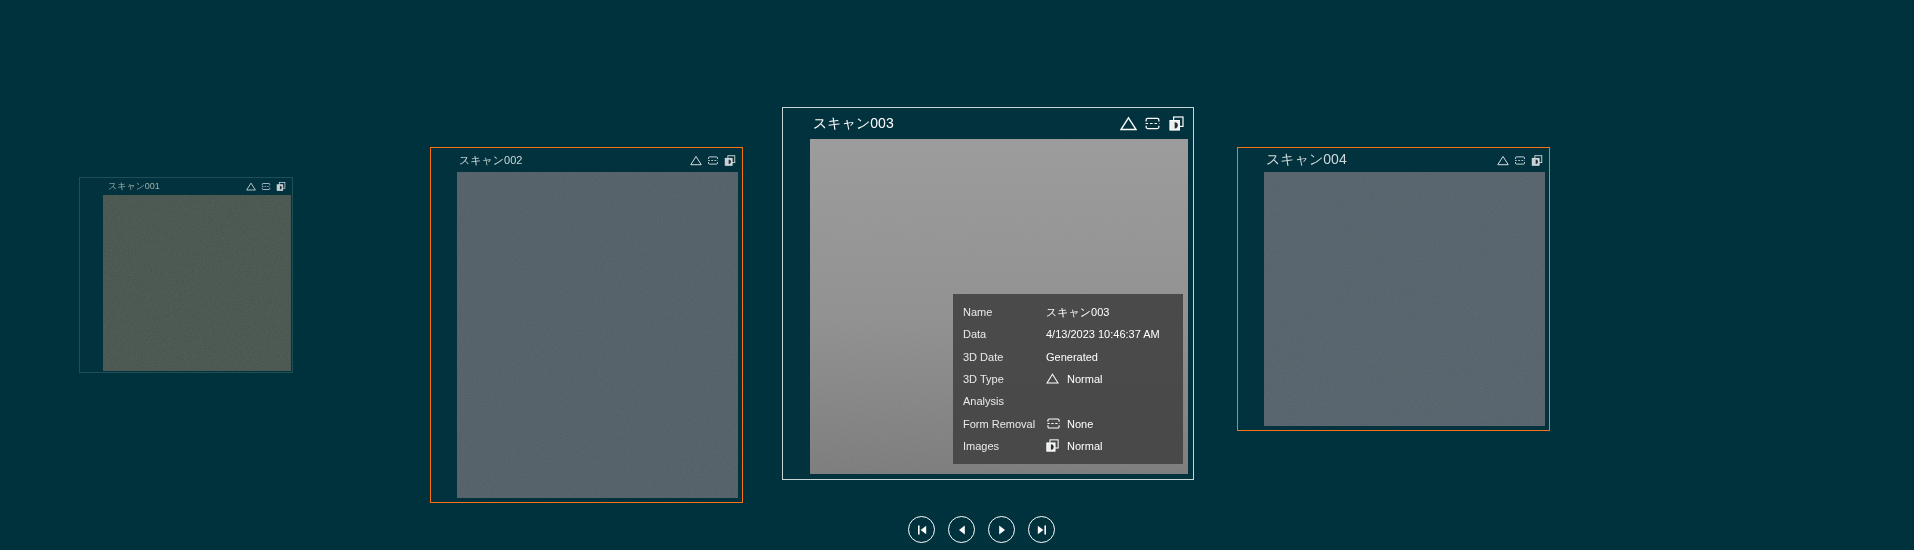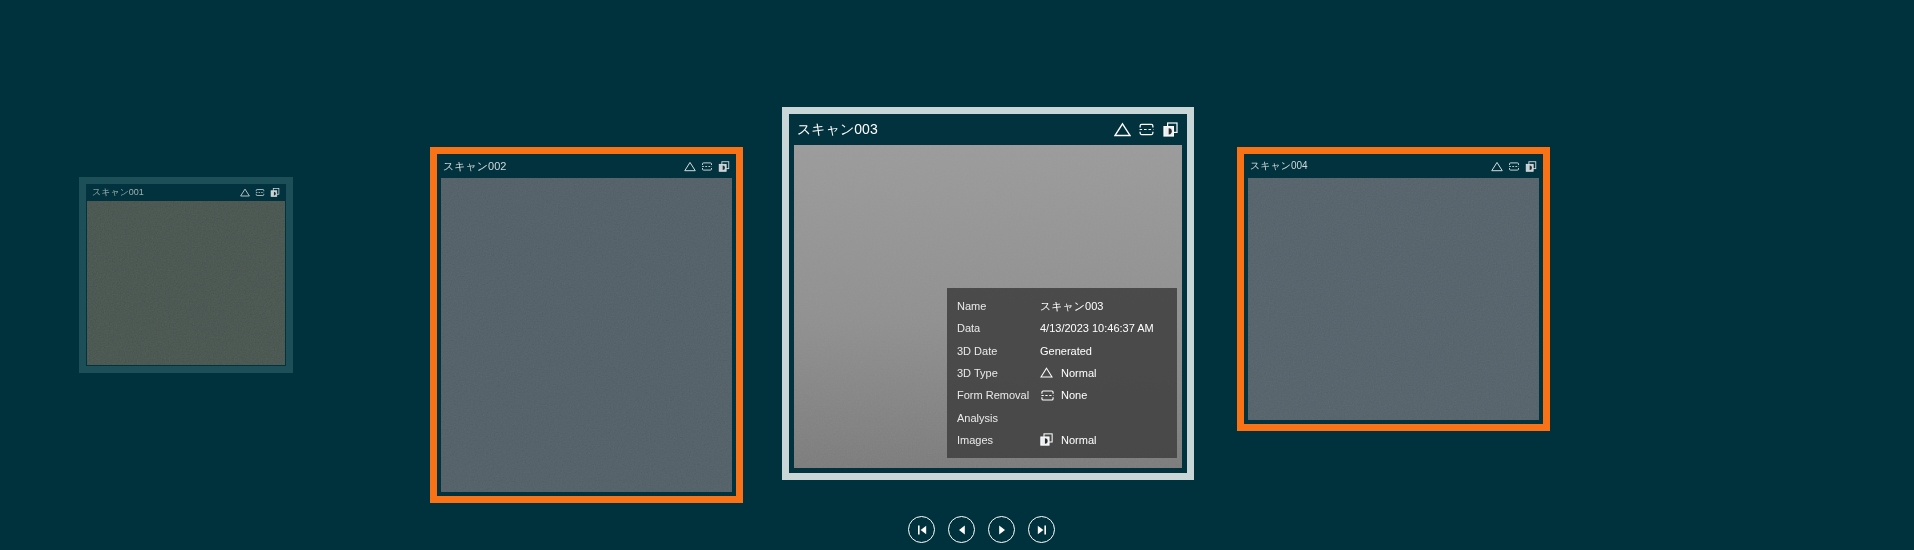--- a/index.html
+++ b/index.html
@@ -8,24 +8,25 @@
     background:#00323d;
     font-family:"Liberation Sans", sans-serif;
     overflow:hidden;
     position:relative;
   }
   .stage { position:absolute; inset:0; }
 
   
   .card {
     position:absolute;
-    border:7px solid #f97316;
+    border:1px solid #f97316;
     background:#02323e;
     display:flex; flex-direction:column;
     cursor:pointer;
+    padding-left:22px;
   }
   .hdr { display:flex; align-items:center; padding:0 6px; color:#cfd9d9; flex:none; }
   .hdr .title { flex:1; white-space:nowrap; overflow:hidden; }
   .hdr .icons { display:flex; align-items:center; gap:5px; opacity:.85; }
   .imgwrap { position:relative; flex:1; overflow:hidden; }
   .grain { position:absolute; inset:0; width:100%; height:100%; opacity:.4; }
 
   .card1 { left:79px; top:177px; width:214px; height:196px; border-color:#1d4f58; }
   .card1 .hdr { height:17px; font-size:9px; color:#9fb0ae;gap:20px; }
   .card1 .icons svg { width:10px; height:9px; }
@@ -40,21 +41,21 @@
   .card3 .hdr { height:31px; font-size:14px; color:#ffffff; padding:0 8px; }
   .card3 .icons { gap:7px; opacity:1; }
   .card3 .icons svg { width:17px; height:15px; }
   .card3 .imgwrap {
     margin:0 5px 5px;
     background:linear-gradient(180deg,#9c9c9c 0%, #909090 55%, #7b7b7b 100%);
   }
   .card3 .grain { opacity:.5; }
 
   .card4 { left:1237px; top:147px; width:313px; height:284px; }
-  .card4 .hdr { height:24px; font-size:10px; }
+  .card4 .hdr { height:24px; font-size:14px; }
   .card4 .icons svg { width:12px; height:11px; }
   .card4 .imgwrap { margin:0 4px 4px; background:#53616a; }
 
   
   .info {
     position:absolute; right:5px; bottom:10px;
     width:230px; height:170px;
     background:rgba(66,66,66,0.9);
     display:flex; flex-direction:column; justify-content:space-between;
     padding:8px 0 8px 0;
@@ -179,37 +180,37 @@
           <span class="val">Generated</span>
         </div>
         <div class="irow">
           <span class="lbl">3D Type</span>
           <span class="ic">
             <svg width="13" height="11" viewBox="0 0 16 14">
                 <path d="M8 1.6 L15 12.6 H1 Z" fill="none" stroke="#fff" stroke-width="1.3"></path>
               </svg>
           </span>
           <span class="val">Normal</span>
+        </div>
+        <div class="irow">
+          <span class="lbl">Analysis</span>
+          <span class="val"></span>
         </div>
         <div class="irow">
           <span class="lbl">Form Removal</span>
           <span class="ic">
             <svg width="15" height="13" viewBox="0 0 16 14">
                 <path d="M2 5 V3.6 Q2 2.2 3.4 2.2 H12.6 Q14 2.2 14 3.6 V5" fill="none" stroke="#fff" stroke-width="1.2"></path>
                 <path d="M2 9 V10.4 Q2 11.8 3.4 11.8 H12.6 Q14 11.8 14 10.4 V9" fill="none" stroke="#fff" stroke-width="1.2"></path>
                 <line x1="1.5" y1="7" x2="14.5" y2="7" stroke="#fff" stroke-width="1.1" stroke-dasharray="2.4 1.8"></line>
               </svg>
           </span>
           <span class="val">None</span>
         </div>
         <div class="irow">
-          <span class="lbl">Analysis</span>
-          <span class="val"></span>
-        </div>
-        <div class="irow">
           <span class="lbl">Images</span>
           <span class="ic">
             <svg width="13" height="13" viewBox="0 0 15 15">
                 <rect x="4.6" y="1" width="9.4" height="9.4" fill="none" stroke="#fff" stroke-width="1.2"></rect>
                 <rect x="1" y="4.6" width="9.4" height="9.4" fill="#e9eef0" stroke="#fff" stroke-width="1.2"></rect>
                 <path d="M5.7 6.2 a3.1 3.1 0 0 1 0 6.2 Z" fill="#2a2a2a"></path>
               </svg>
           </span>
           <span class="val">Normal</span>
         </div>

